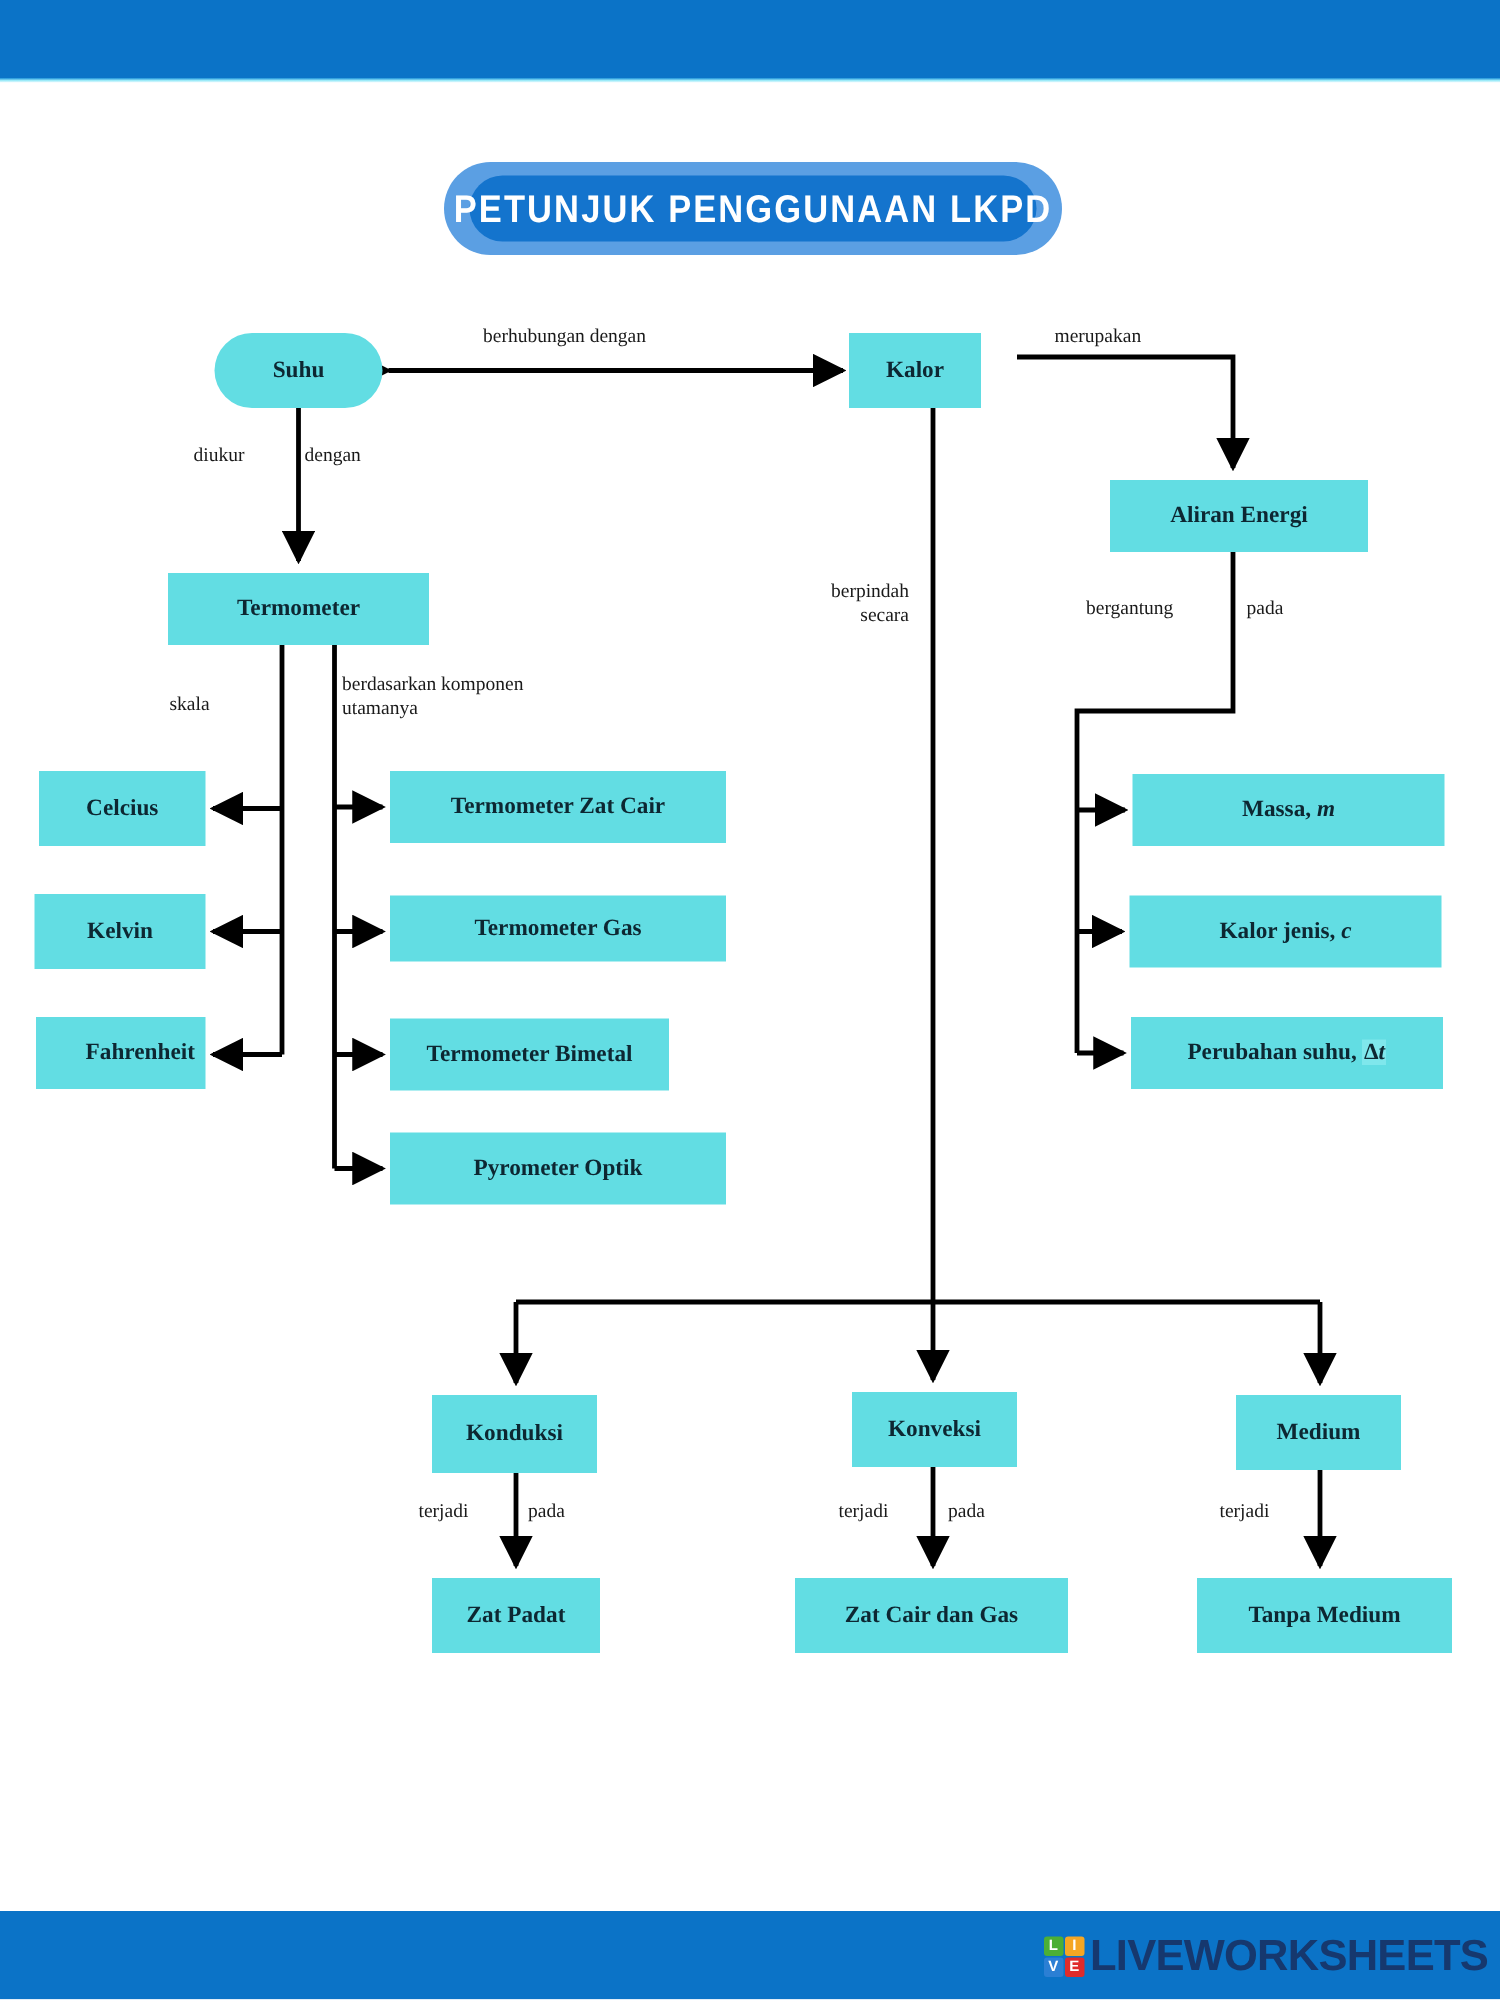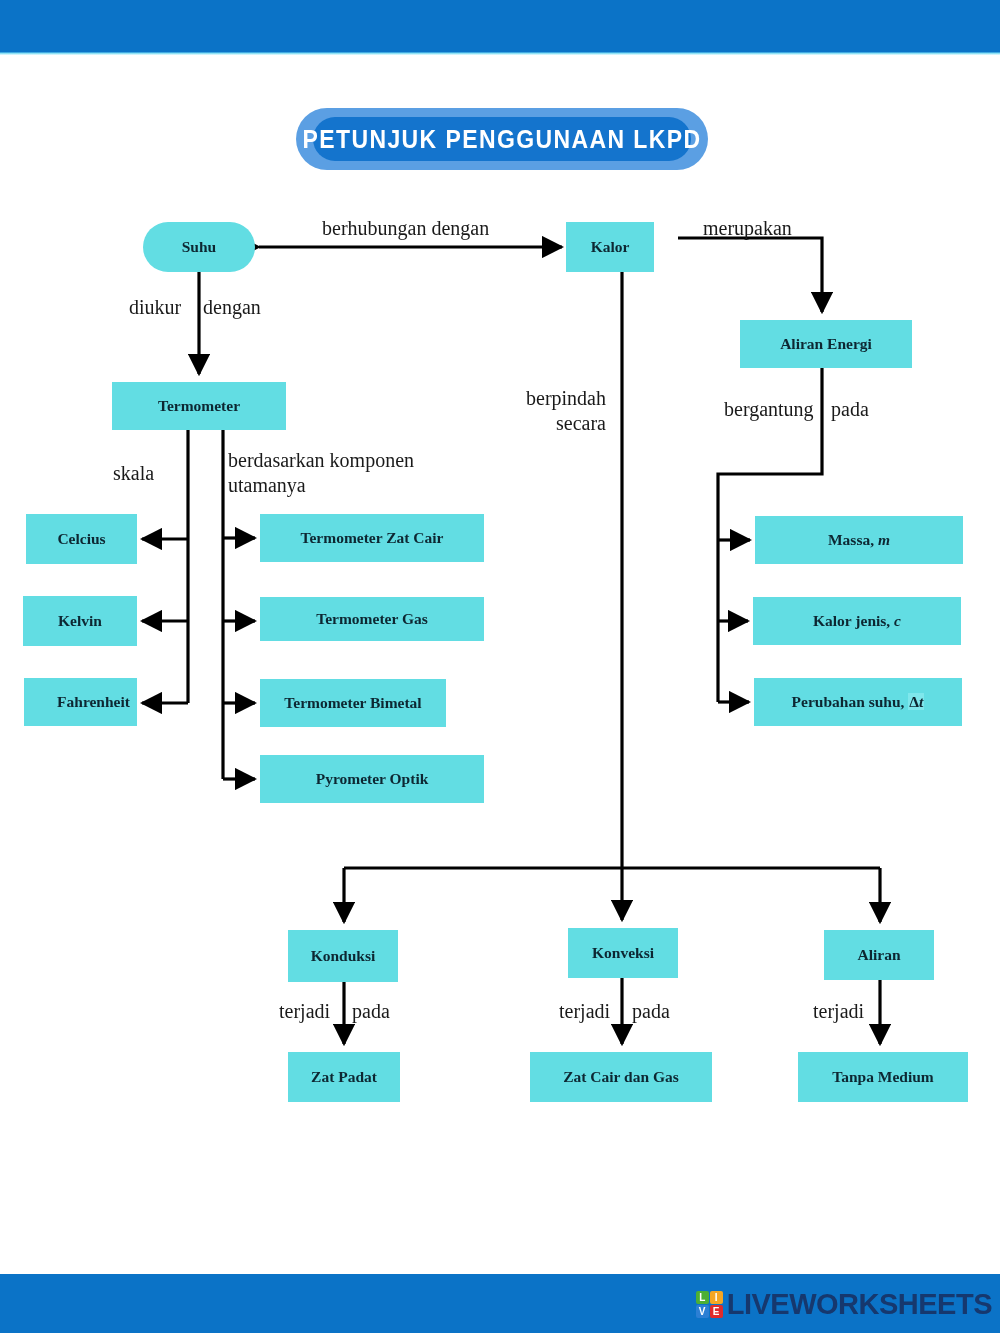--- a/index.html
+++ b/index.html
@@ -124,21 +124,21 @@
     padding: 0 6px;
     line-height: 1.1;
   }
   .node .var { font-style: italic; }
   .node .hl  { background: #7fe7ec; padding: 0 1px; }
 
   .edge-label {
     position: absolute;
     font-family: "Liberation Serif", serif;
     font-weight: normal;
-    font-size: 20px;
+    font-size: 13px;
     color: #1a1a1a;
     white-space: pre;
     line-height: 1.25;
   }
   .edge-label.two-line { white-space: pre-line; }
   .lbl-right { text-align: right; }
 </style>
 </head>
 <body>
 
@@ -230,21 +230,21 @@
   </div>
 
   <div class="node" style="left:754px; top:678px; width:208px; height:48px;">
     <span>Perubahan suhu, <span class="hl">Δ<span class="var">t</span></span></span>
   </div>
 
   <div class="node" style="left:288px; top:930px; width:110px; height:52px;">Konduksi</div>
 
   <div class="node" style="left:568px; top:928px; width:110px; height:50px;">Konveksi</div>
 
-  <div class="node" style="left:824px; top:930px; width:110px; height:50px;">Aliran</div>
+  <div class="node" style="left:824px; top:930px; width:110px; height:50px;">Medium</div>
 
   <div class="node" style="left:288px; top:1052px; width:112px; height:50px;">Zat Padat</div>
 
   <div class="node" style="left:530px; top:1052px; width:182px; height:50px;">Zat Cair dan Gas</div>
 
   <div class="node" style="left:798px; top:1052px; width:170px; height:50px;">Tanpa Medium</div>
 
   <div class="edge-label" style="left:322px; top:216px;">berhubungan dengan</div>
 
   <div class="edge-label" style="left:703px; top:216px;">merupakan</div>

